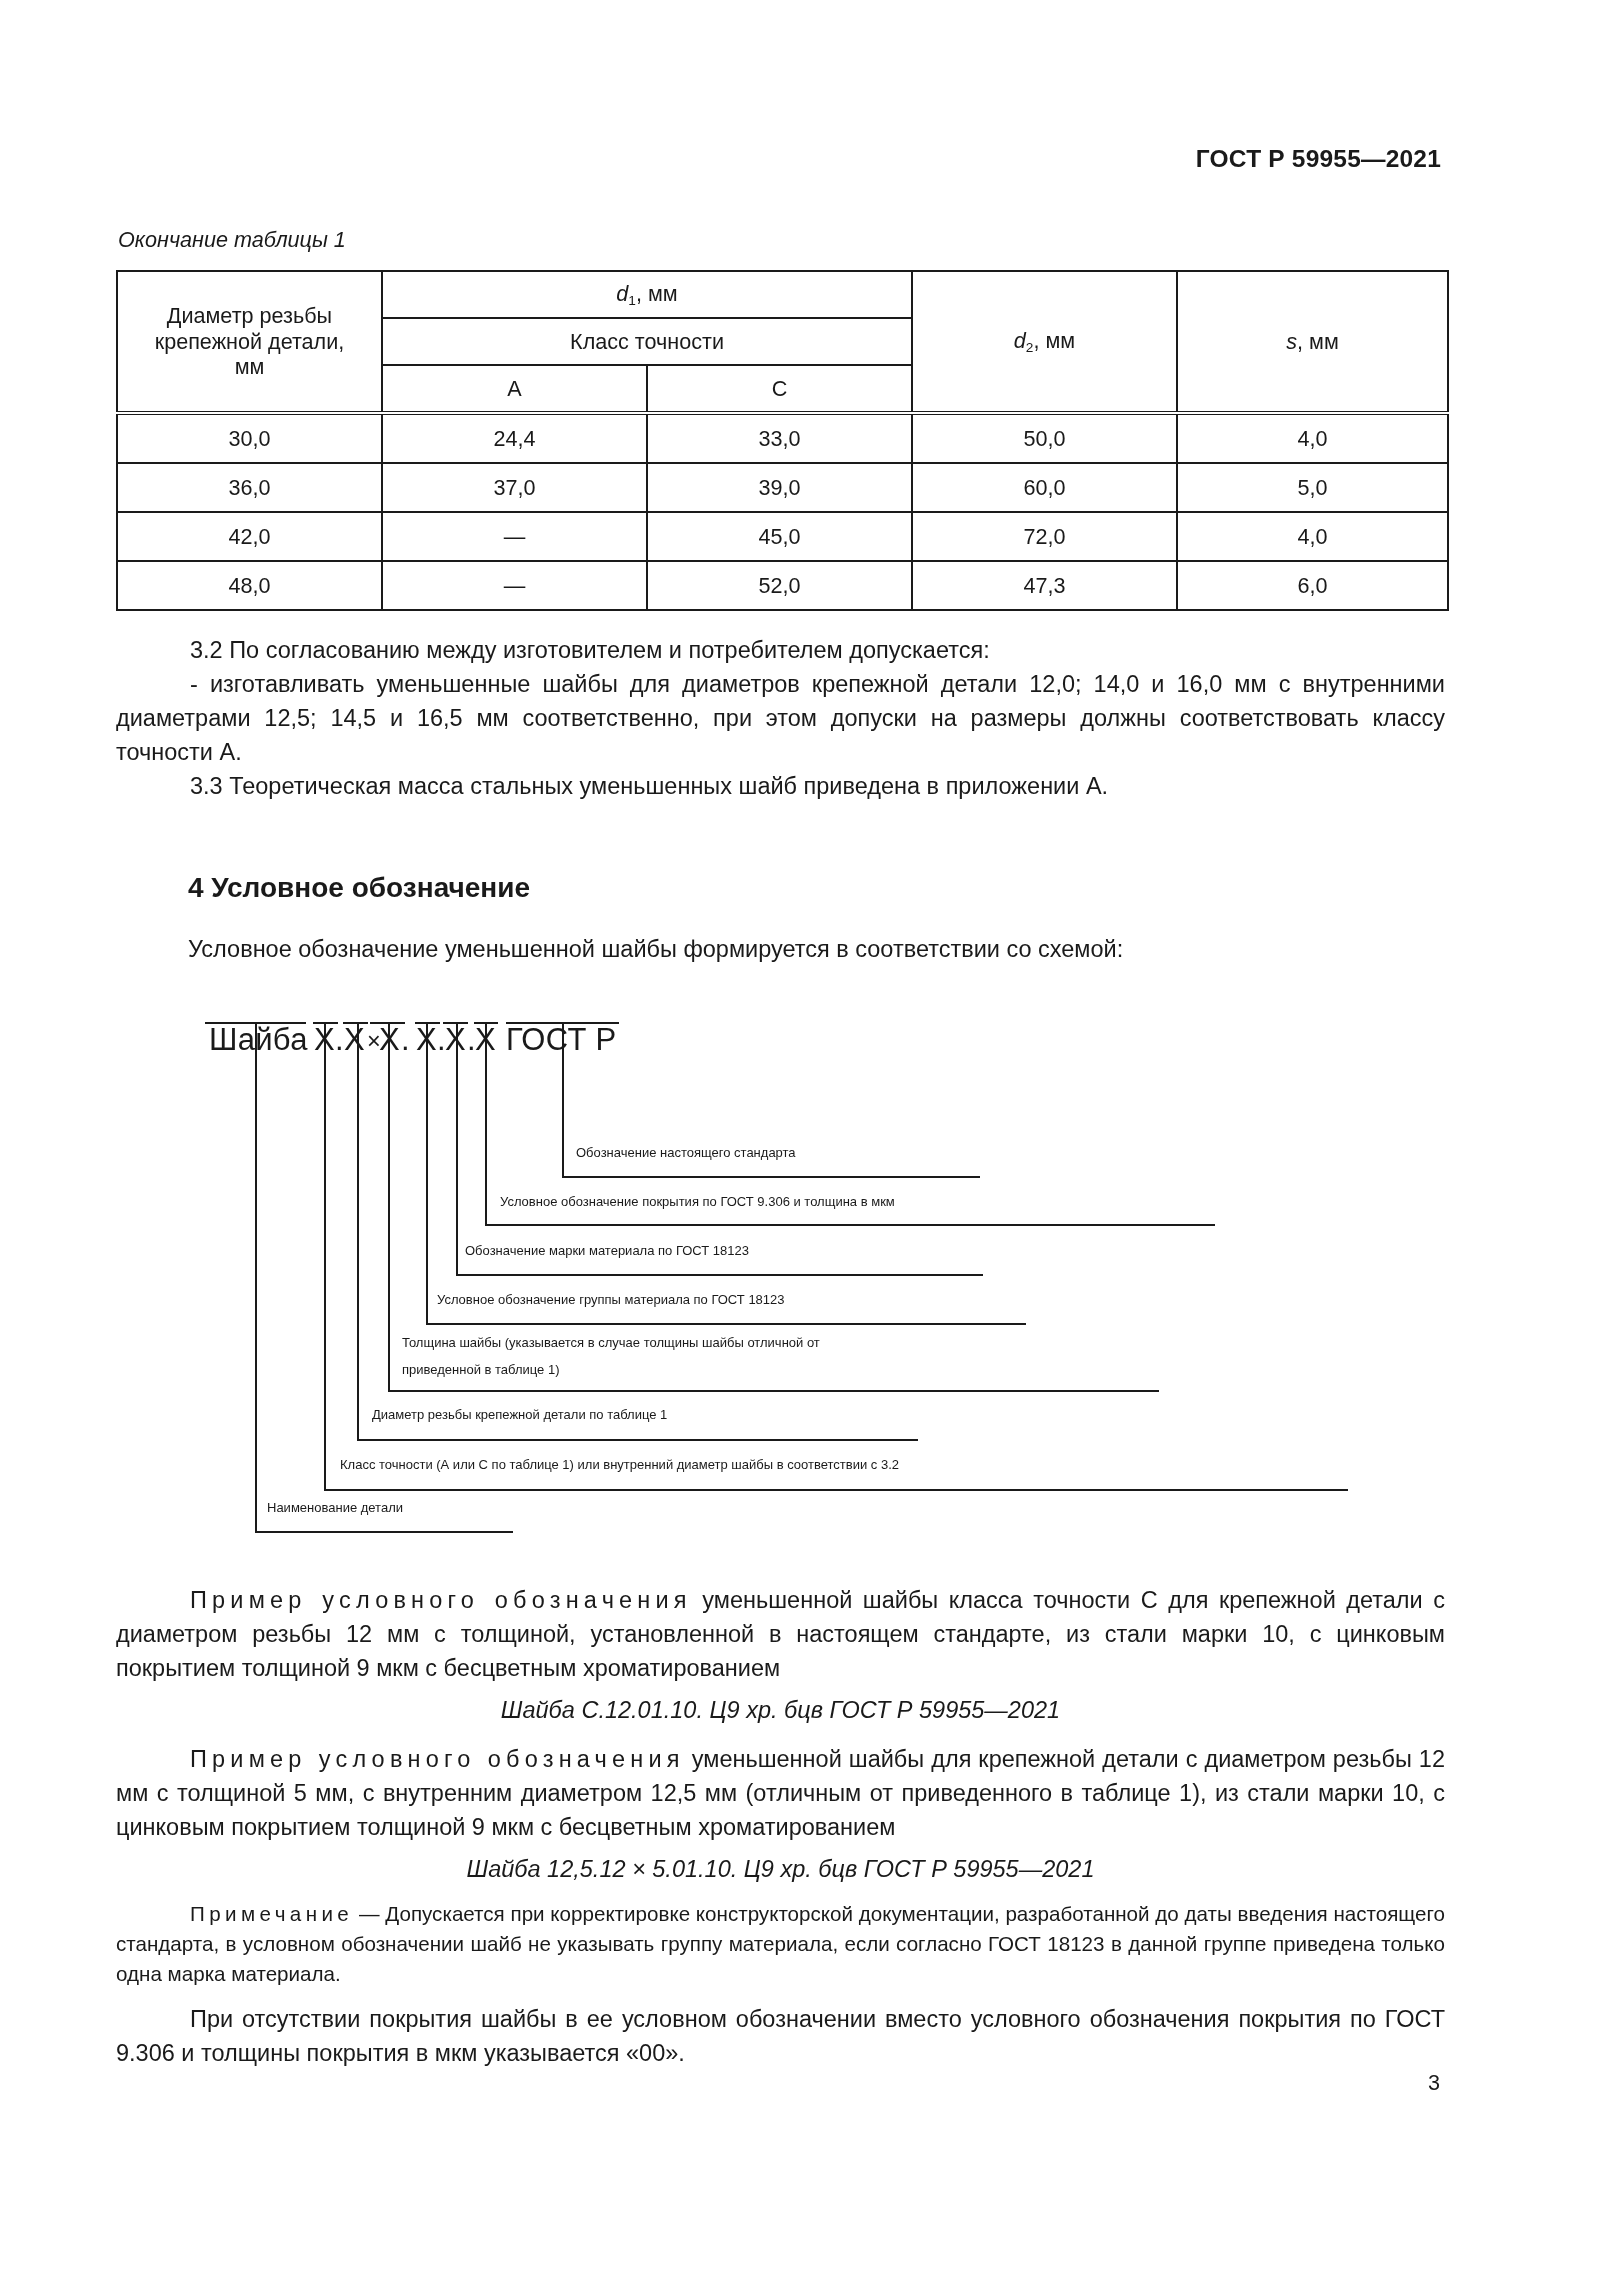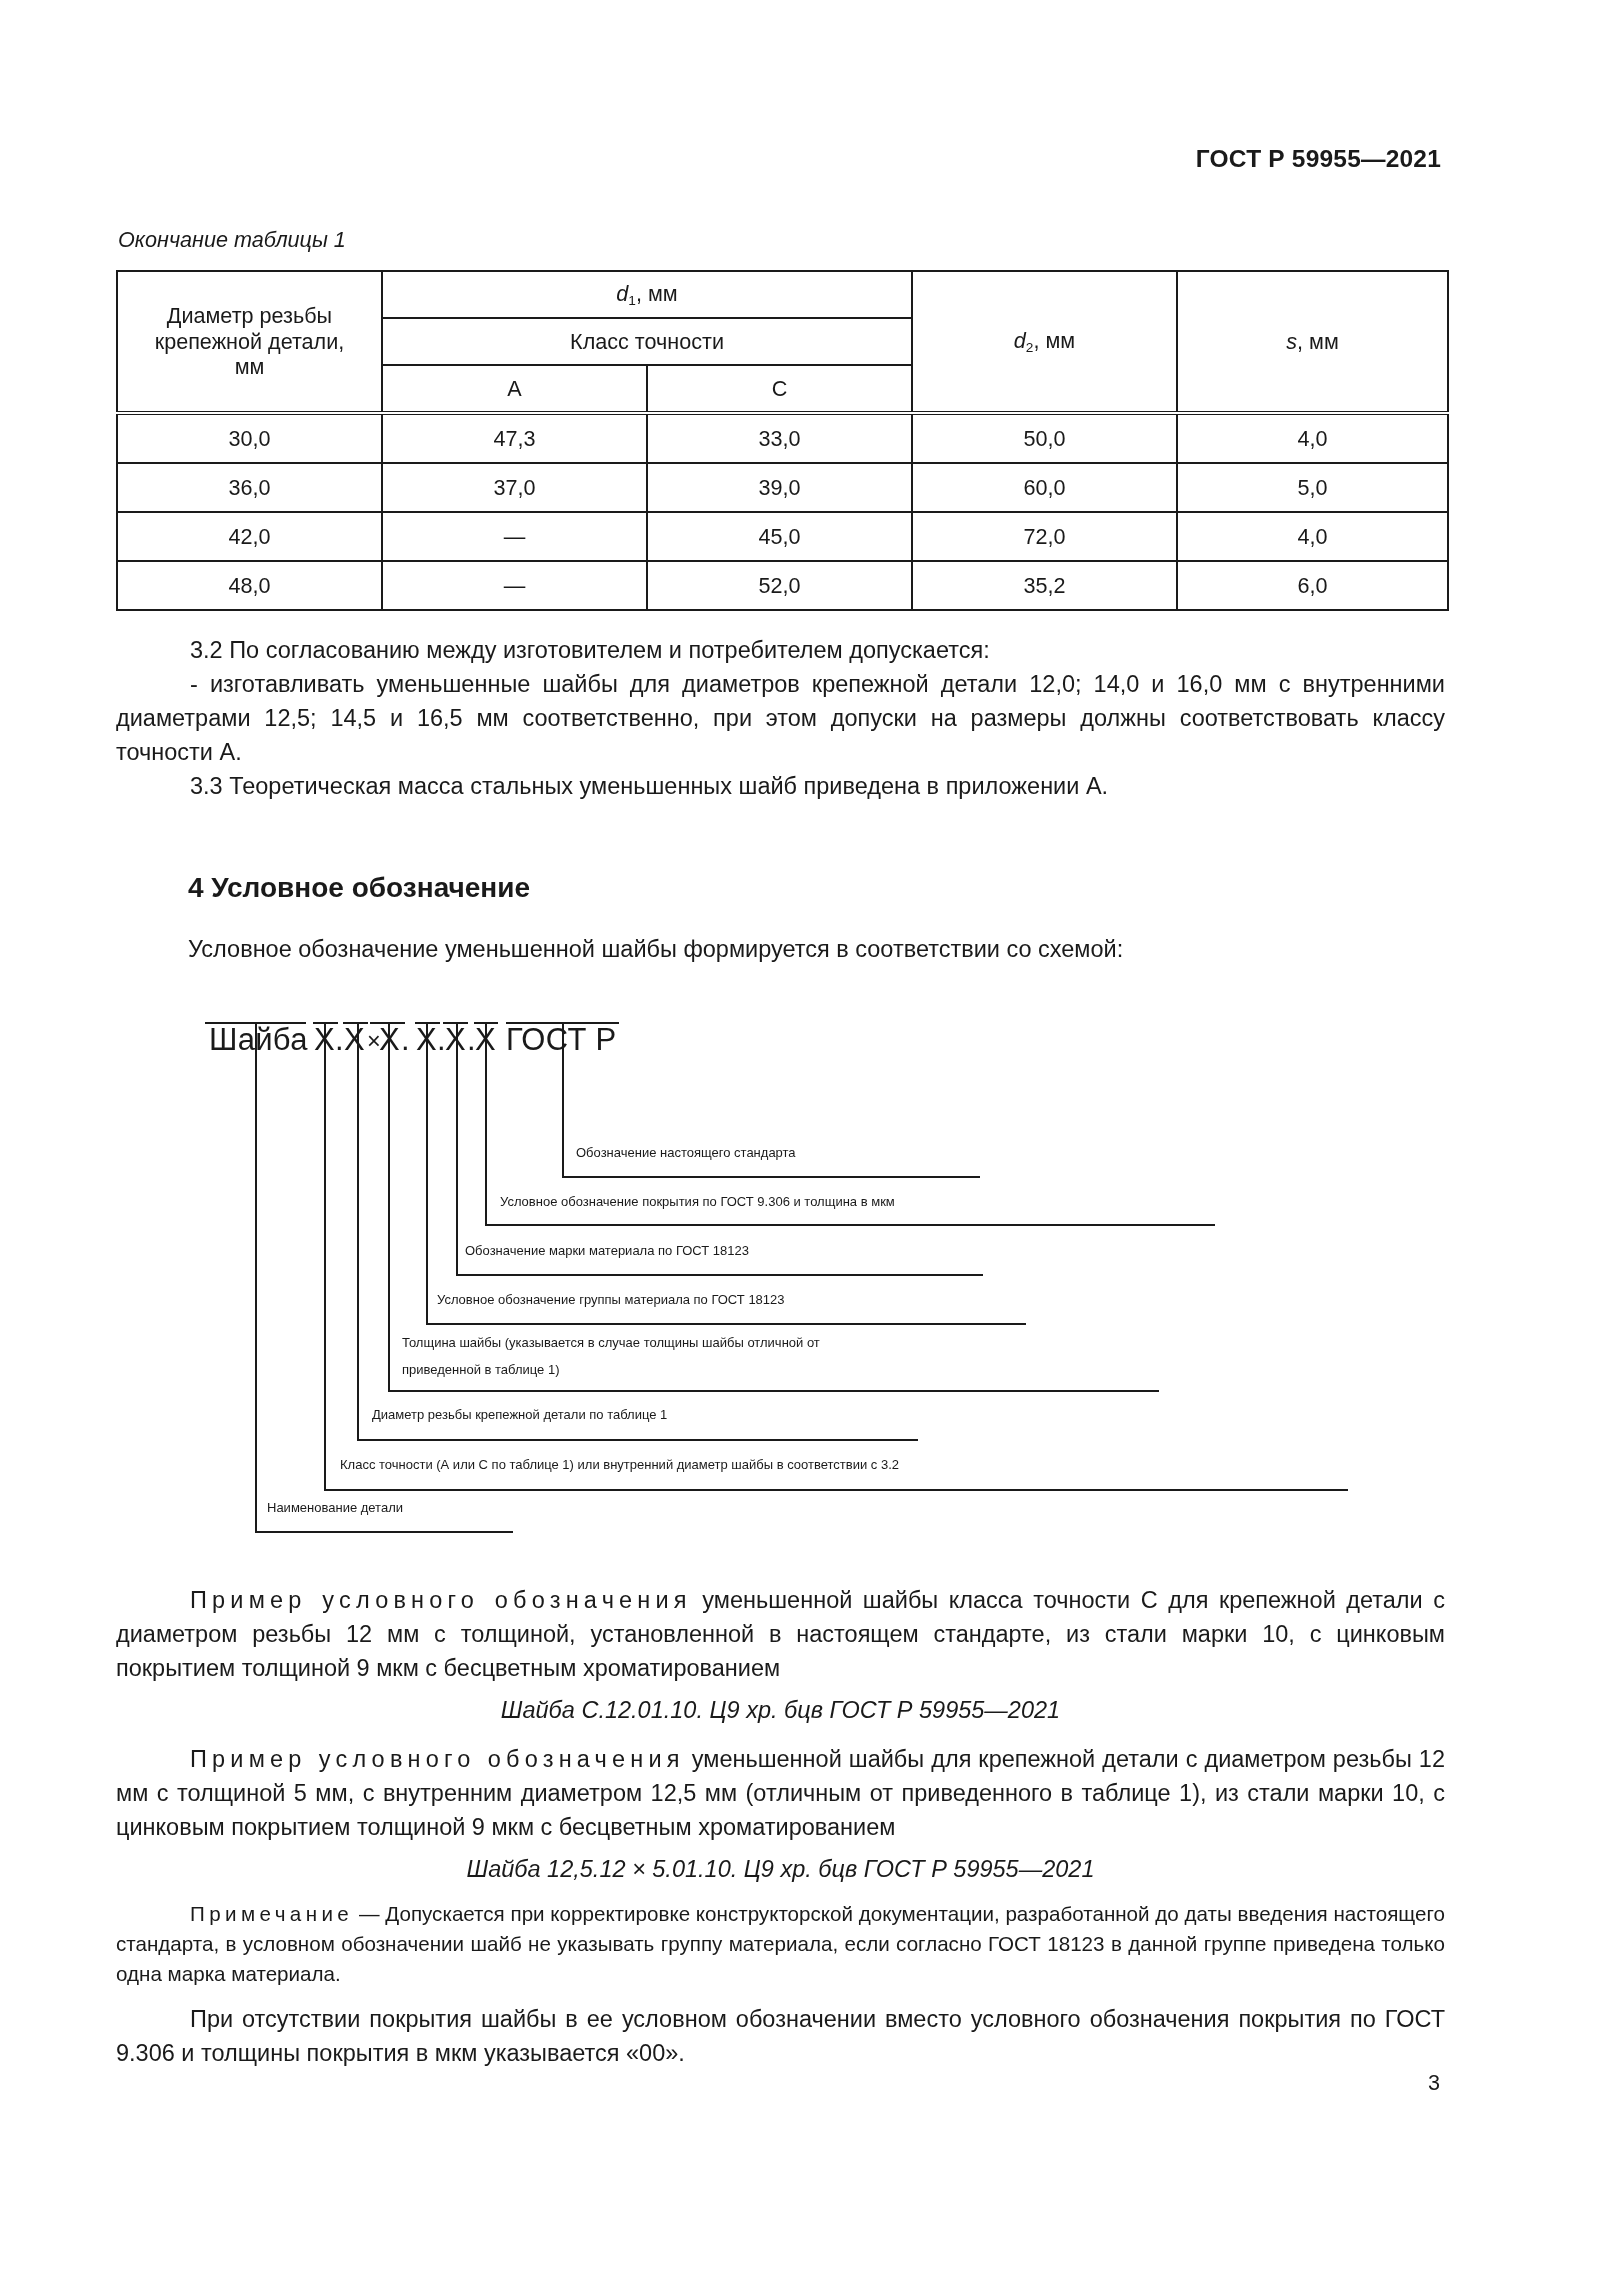--- a/index.html
+++ b/index.html
@@ -73,21 +73,21 @@
   </tr>
   <tr class="h2">
     <td colspan="2">Класс точности</td>
   </tr>
   <tr class="h3">
     <td>А</td>
     <td>С</td>
   </tr>
   <tr class="body first">
     <td>30,0</td>
-    <td>47,3</td>
+    <td>24,4</td>
     <td>33,0</td>
     <td>50,0</td>
     <td>4,0</td>
   </tr>
   <tr class="body">
     <td>36,0</td>
     <td>37,0</td>
     <td>39,0</td>
     <td>60,0</td>
     <td>5,0</td>
@@ -96,21 +96,21 @@
     <td>42,0</td>
     <td>—</td>
     <td>45,0</td>
     <td>72,0</td>
     <td>4,0</td>
   </tr>
   <tr class="body">
     <td>48,0</td>
     <td>—</td>
     <td>52,0</td>
-    <td>35,2</td>
+    <td>47,3</td>
     <td>6,0</td>
   </tr>
 </tbody>
   </table>
 
 <div class="abs p" style="left:116px;top:633px;width:1329px;">
   <div class="ind">3.2  По согласованию между изготовителем и потребителем допускается:</div>
   <div class="ind just">- изготавливать уменьшенные шайбы для диаметров крепежной детали 12,0; 14,0 и 16,0 мм с внутренними диаметрами 12,5; 14,5 и 16,5 мм соответственно, при этом допуски на размеры должны соответствовать классу точности А.</div>
   <div class="ind">3.3  Теоретическая масса стальных уменьшенных шайб приведена в приложении А.</div>
 </div>

